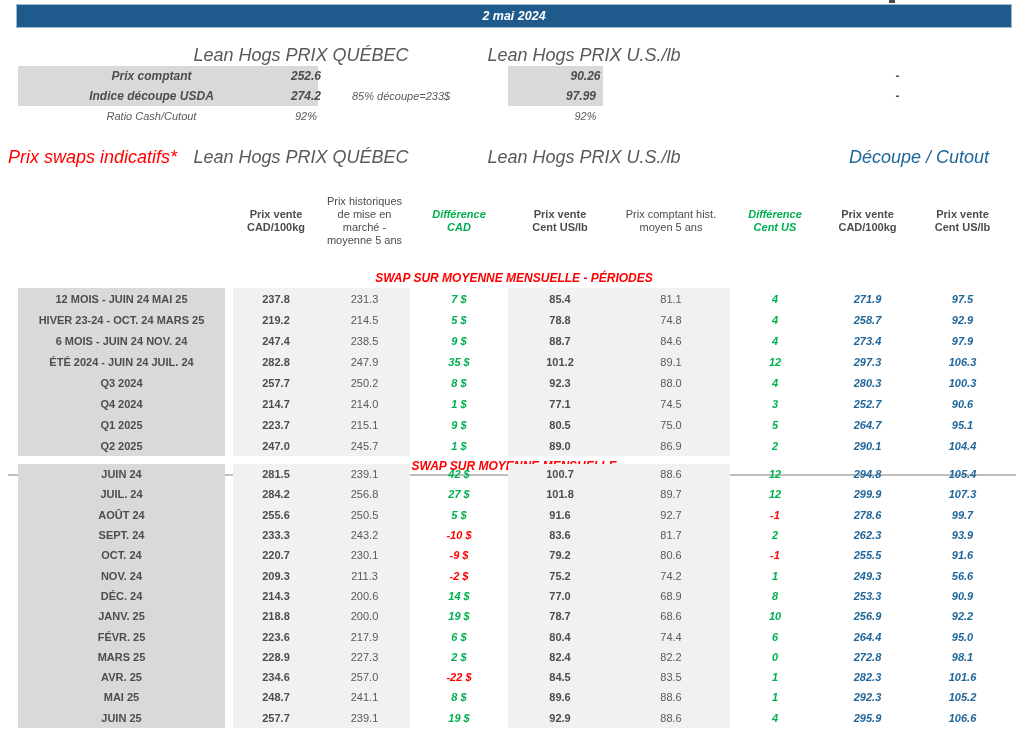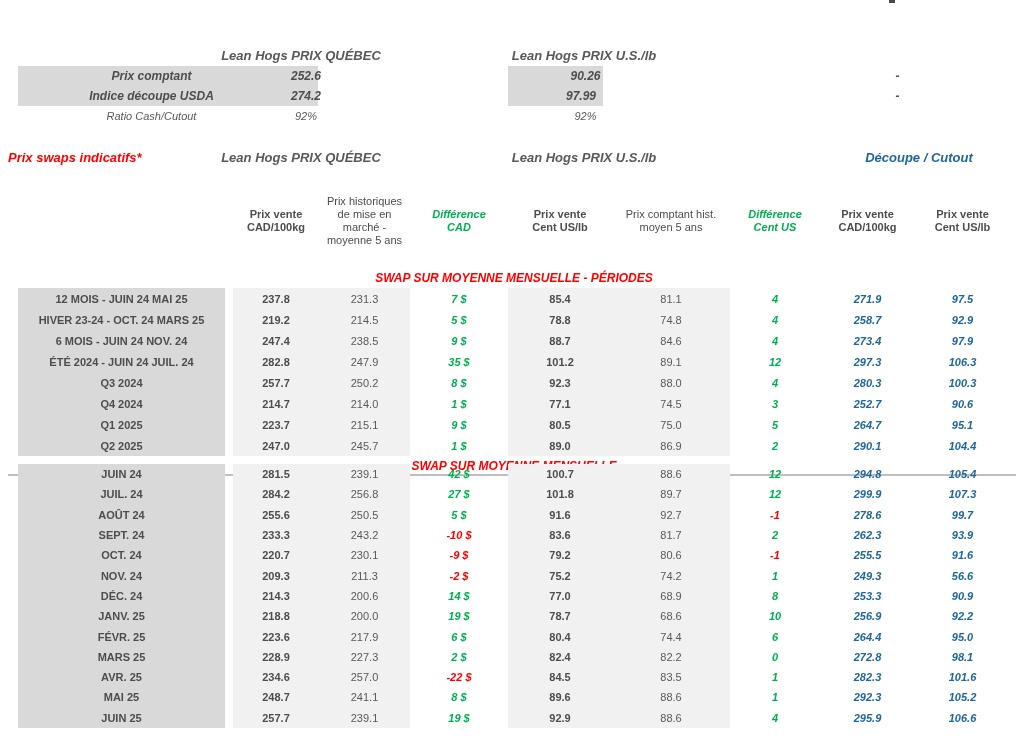--- a/index.html
+++ b/index.html
@@ -10,21 +10,21 @@
   .abs{position:absolute;display:flex;align-items:center;justify-content:center;}
 
   
   .banner{
     left:16px;top:4px;width:994px;height:22px;background:#1E5A8C;
     border:1px solid #9DB9D4;color:#ffffff;font-size:12.5px;font-weight:bold;font-style:italic;
   }
   .speck{left:889px;top:0;width:6px;height:3px;background:#4a4a4a;}
 
   
-  .grp{font-size:13px;font-weight:bold;font-style:italic;color:#595959;height:18px;}
+  .grp{font-size:18px;font-weight:normal;font-style:italic;color:#595959;height:18px;}
   .grp.blue{color:#1F669A;}
   .grp.red{color:#FF0000;justify-content:flex-start;}
 
   
   .graybox{background:#D9D9D9;}
   .spot{height:20px;font-size:12px;color:#4d4d4d;margin-left:30px;}
   .bi{font-weight:bold;font-style:italic;}
   .it{font-style:italic;font-weight:normal;font-size:11px;color:#595959;}
   .note{justify-content:flex-start;font-style:italic;font-size:11px;color:#595959;}
 
@@ -52,35 +52,39 @@
 
   .sec-title{left:18px;width:992px;text-align:right;font-size:12px;
     font-weight:bold;font-style:italic;color:#FF0000;height:16px;}
   .divider{left:8px;width:1008px;height:2px;background:#BFBFBF;}
 </style>
 </head>
 <body>
 
 <div class="page">
 
+  <div class="abs banner">
+    <span>2 mai 2024</span>
+  </div>
   <div class="abs speck"></div>
 
   <div class="abs grp" style="left:151px;top:46px;width:300px;">Lean Hogs PRIX QUÉBEC</div>
   <div class="abs grp" style="left:434px;top:46px;width:300px;">Lean Hogs PRIX U.S./lb</div>
 
   <div class="abs graybox" style="left:18px;top:66px;width:300px;height:40px;"></div>
   <div class="abs graybox" style="left:508px;top:66px;width:95px;height:40px;"></div>
 
   <div class="abs spot bi" style="left:18px;top:66px;width:207px;">Prix comptant</div>
   <div class="abs spot bi" style="left:233px;top:66px;width:86px;">252.6</div>
   <div class="abs spot bi" style="left:508px;top:66px;width:95px;">90.26</div>
   <div class="abs spot bi" style="left:820px;top:66px;width:95px;">-</div>
 
   <div class="abs spot bi" style="left:18px;top:86px;width:207px;">Indice découpe USDA</div>
   <div class="abs spot bi" style="left:233px;top:86px;width:86px;">274.2</div>
+  <div class="abs spot note" style="left:322px;top:86px;width:186px;height:20px;">85% découpe=233$</div>
   <div class="abs spot bi" style="left:508px;top:86px;width:86px;">97.99</div>
   <div class="abs spot bi" style="left:820px;top:86px;width:95px;">-</div>
 
   <div class="abs spot it" style="left:18px;top:106px;width:207px;">Ratio Cash/Cutout</div>
   <div class="abs spot it" style="left:233px;top:106px;width:86px;">92%</div>
   <div class="abs spot it" style="left:508px;top:106px;width:95px;">92%</div>
 
   <div class="abs grp red" style="left:8px;top:148px;width:220px;">Prix swaps indicatifs*</div>
   <div class="abs grp" style="left:151px;top:148px;width:300px;">Lean Hogs PRIX QUÉBEC</div>
   <div class="abs grp" style="left:434px;top:148px;width:300px;">Lean Hogs PRIX U.S./lb</div>

